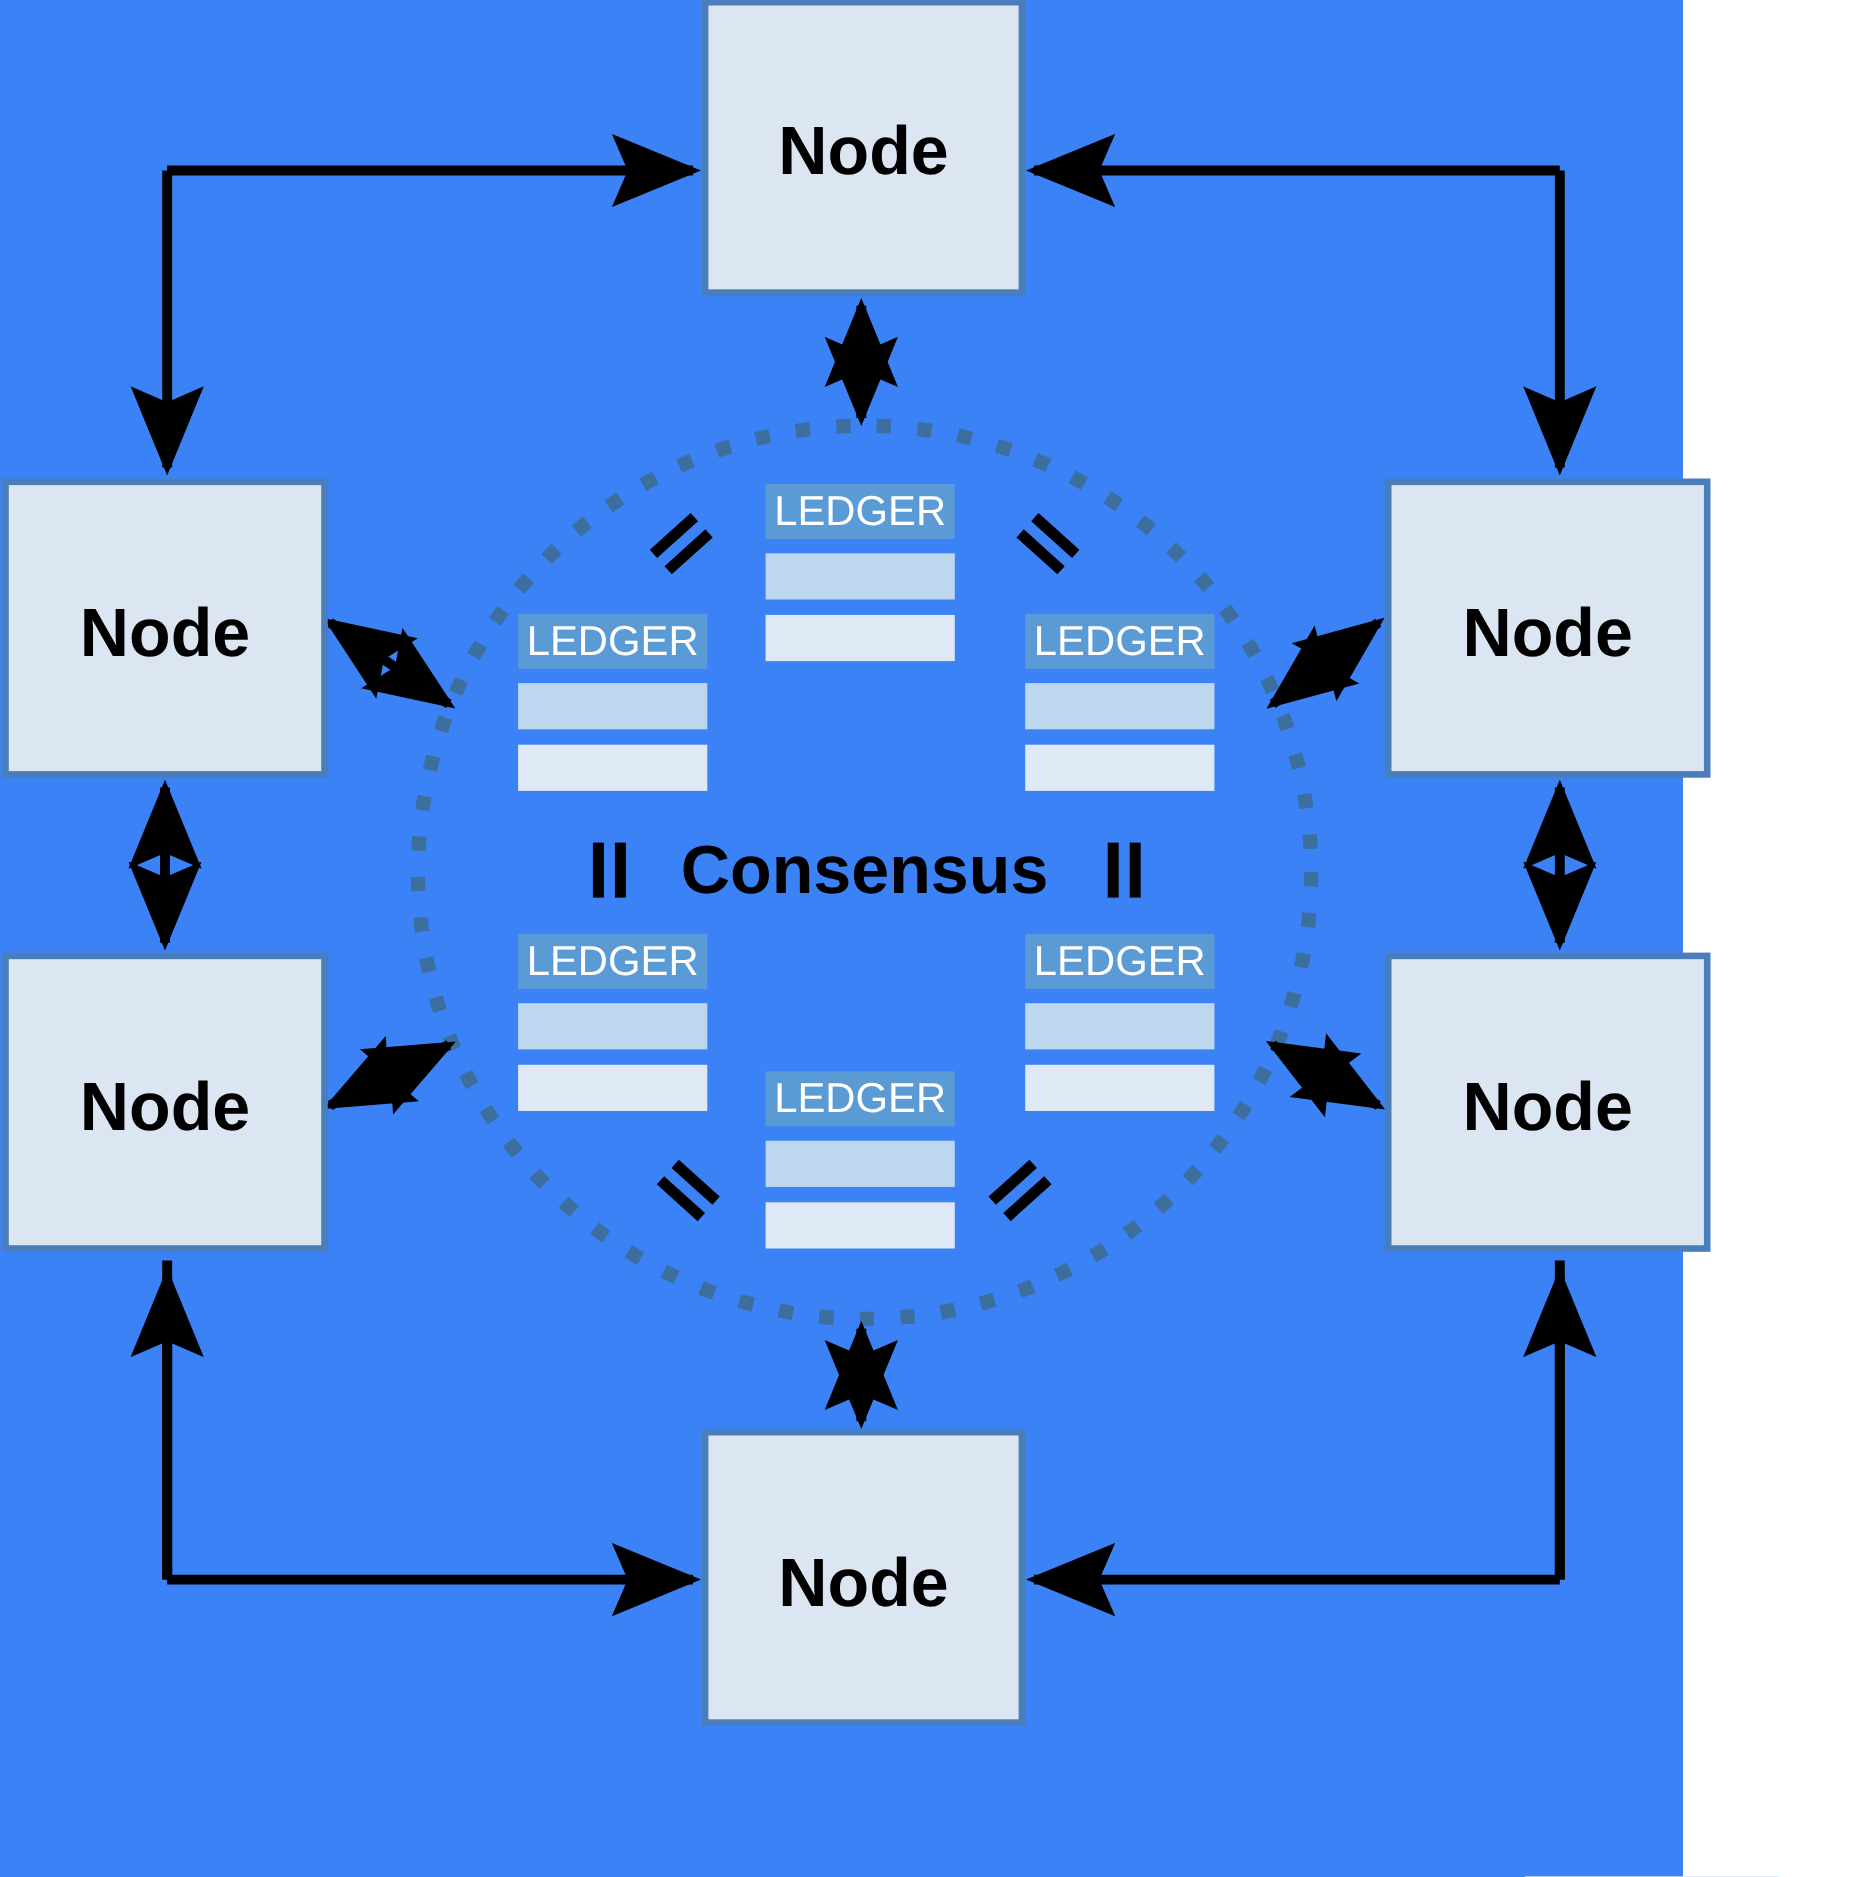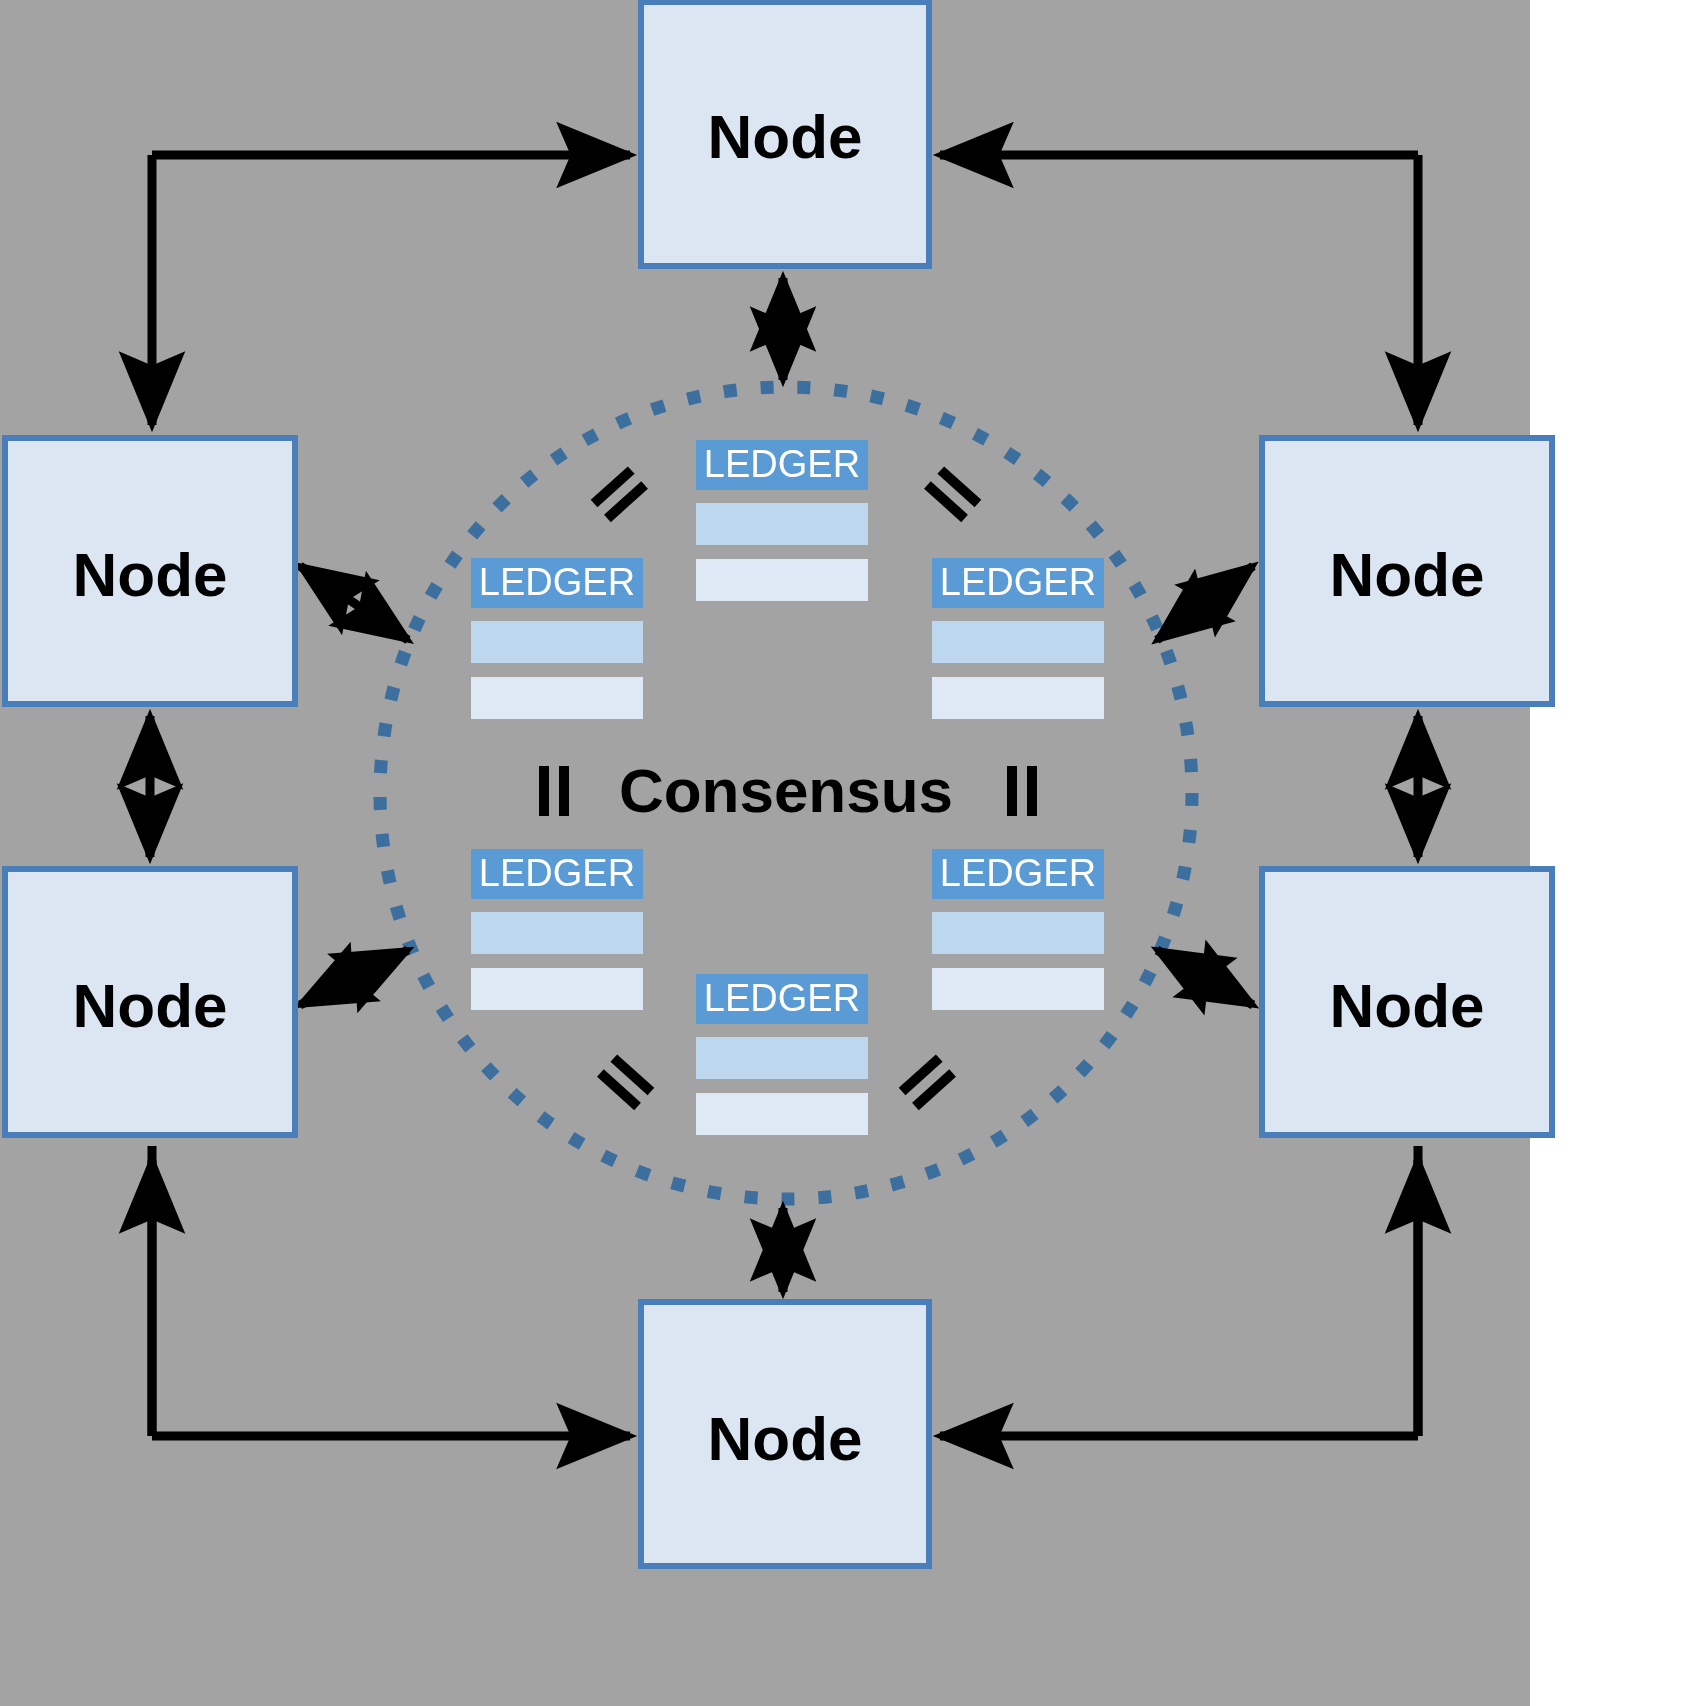--- a/index.html
+++ b/index.html
@@ -1,17 +1,17 @@
 <!DOCTYPE html>
 <html><head>
 <meta charset="utf-8">
 <style>
   html,body{margin:0;padding:0;background:#ffffff;}
   body{width:1698px;height:1706px;font-family:"Liberation Sans",sans-serif;overflow:hidden;}
-  #stage{position:relative;width:1530px;height:1706px;background:#a3a3a3;}
+  #stage{position:relative;width:1530px;height:1706px;background:#3b82f6;}
   svg#diagram{position:absolute;left:0;top:0;width:1698px;height:1706px;display:block;}
   .node-label{font-family:"Liberation Sans",sans-serif;font-weight:bold;font-size:62px;fill:#000;}
   .consensus-label{font-family:"Liberation Sans",sans-serif;font-weight:bold;font-size:62px;fill:#000;}
   .ledger-label{font-family:"Liberation Sans",sans-serif;font-weight:normal;font-size:38px;fill:#ffffff;}
 </style>
 </head>
 <body>
 
 <div id="stage">
 <svg id="diagram" viewBox="0 0 1698 1706">

